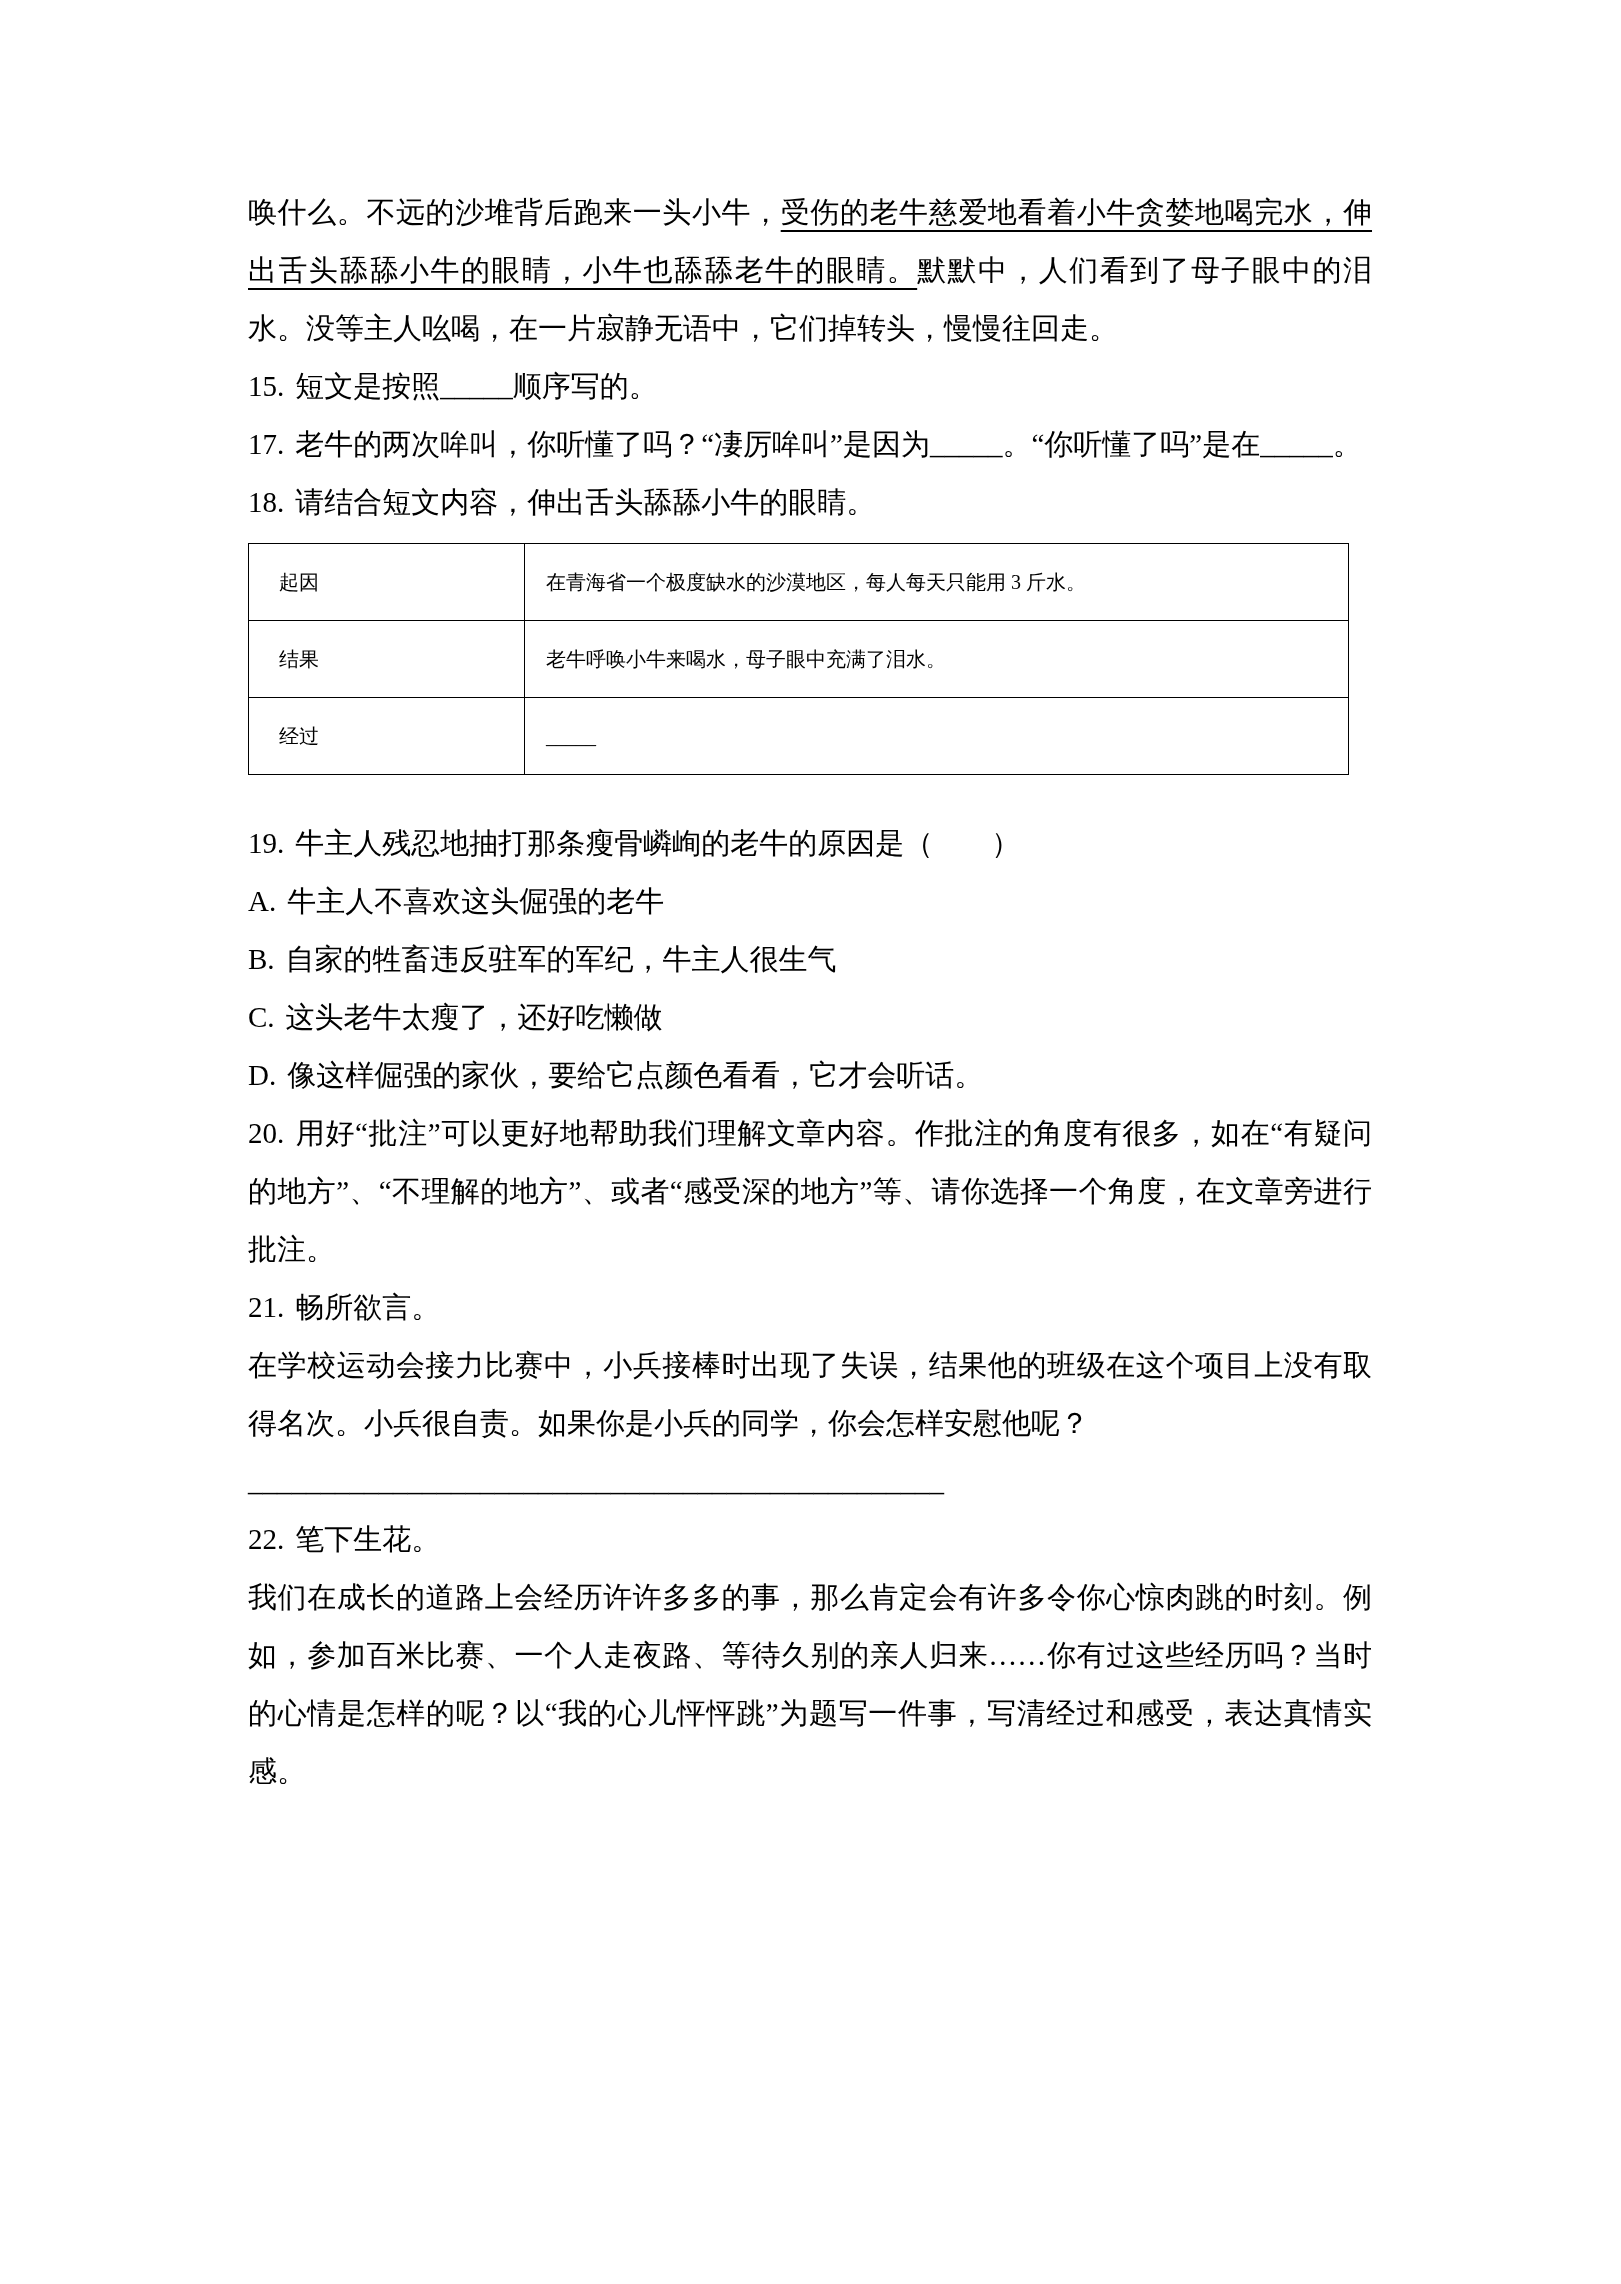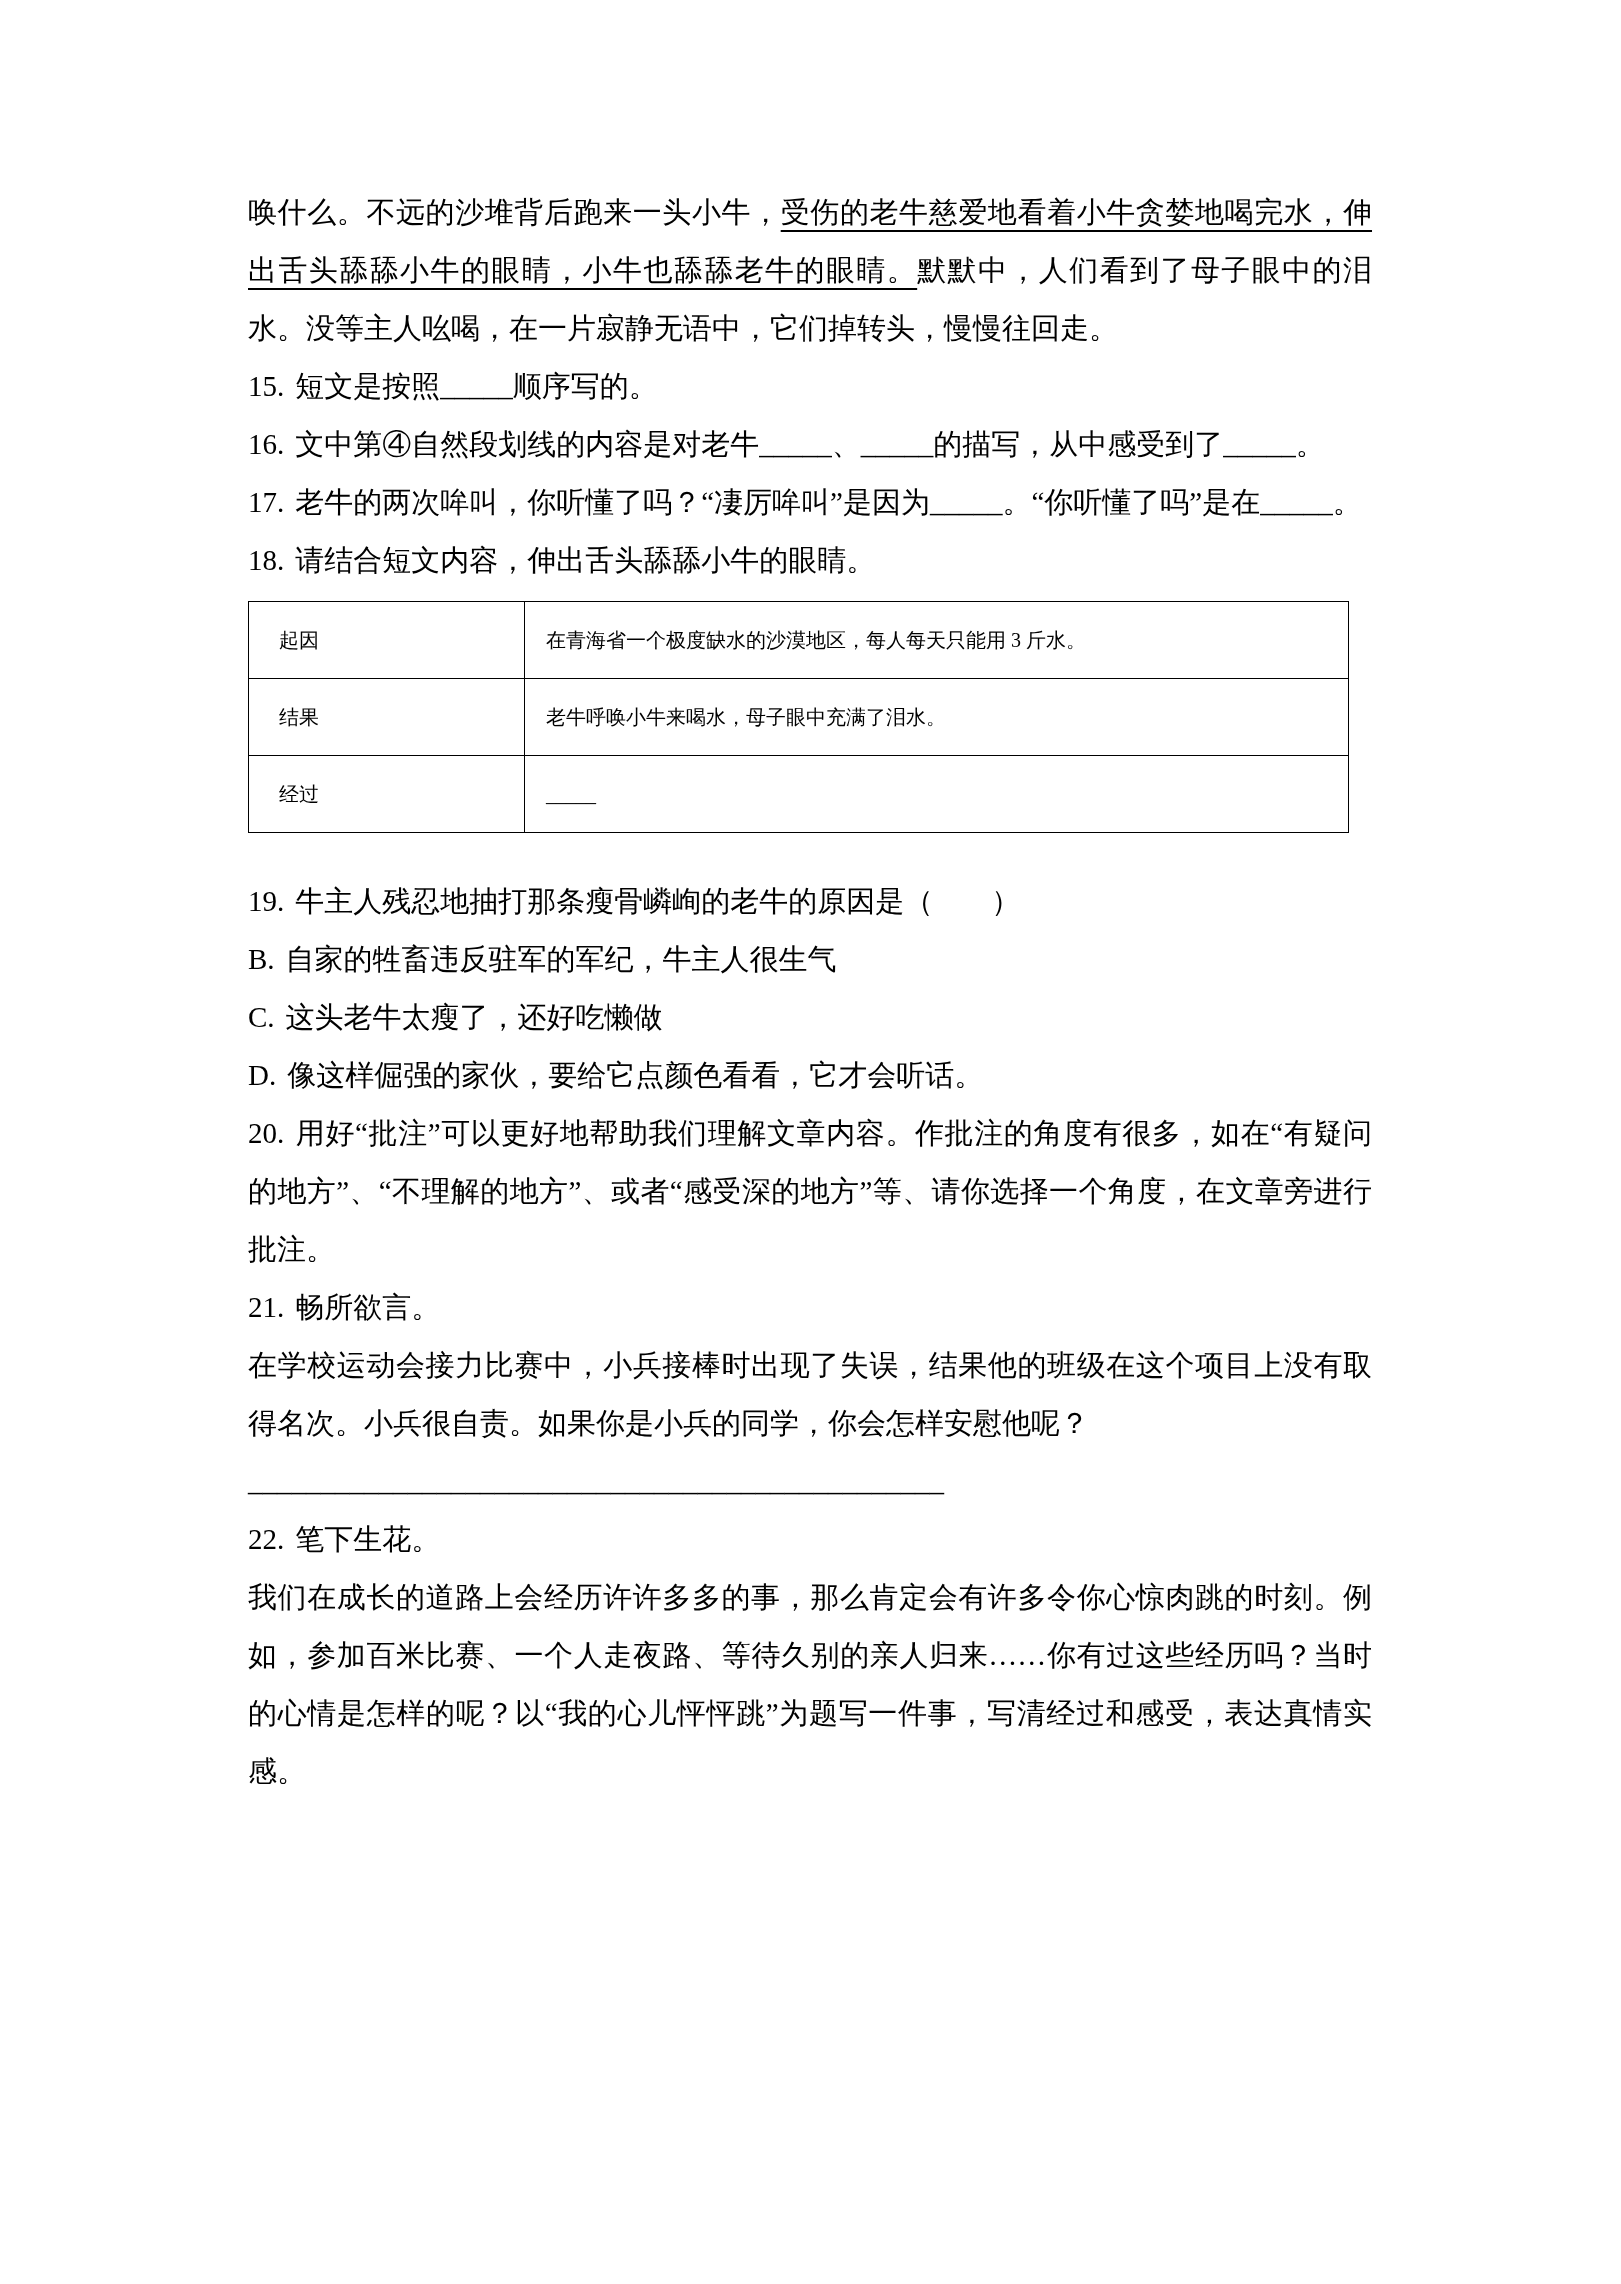--- a/index.html
+++ b/index.html
@@ -61,21 +61,20 @@
 </style>
 </head>
 <body>
 
 <div class="page">
 
   <p class="para"><span>唤什么。不远的沙堆背后跑来一头小牛，</span><span class="u">受伤的老牛慈爱地看着小牛贪婪地喝完水，伸出舌头舔舔小牛的眼睛，小牛也舔舔老牛的眼睛。</span><span>默默中，人们看到了母子眼中的泪水。没等主人吆喝，在一片寂静无语中，它们掉转头，慢慢往回走。</span></p>
 
   <div class="q"><span class="qnum">15.</span><span>短文是按照_____顺序写的。</span></div>
 
-  <div class="q"><span class="qnum">16.</span><span>文中第④自然段划线的内容是对老牛_____、_____的描写，从中感受到了_____。</span></div>
 
   <div class="q"><span class="qnum">17.</span><span>老牛的两次哞叫，你听懂了吗？“凄厉哞叫”是因为_____。“你听懂了吗”是在_____。</span></div>
 
   <div class="q"><span class="qnum">18.</span><span>请结合短文内容，伸出舌头舔舔小牛的眼睛。</span></div>
 
   <table class="ans-table">
     <tbody>
       <tr>
         <td class="label-cell">起因</td>
         <td class="content-cell">在青海省一个极度缺水的沙漠地区，每人每天只能用 3 斤水。</td>
@@ -86,20 +85,21 @@
       </tr>
       <tr>
         <td class="label-cell">经过</td>
         <td class="content-cell">_____</td>
       </tr>
     </tbody>
   </table>
 
   <div class="q"><span class="qnum">19.</span><span>牛主人残忍地抽打那条瘦骨嶙峋的老牛的原因是（　　）</span></div>
 
+  <div class="q"><span class="qnum">A.</span><span>牛主人不喜欢这头倔强的老牛</span></div>
 
   <div class="q"><span class="qnum">B.</span><span>自家的牲畜违反驻军的军纪，牛主人很生气</span></div>
 
   <div class="q"><span class="qnum">C.</span><span>这头老牛太瘦了，还好吃懒做</span></div>
 
   <div class="q"><span class="qnum">D.</span><span>像这样倔强的家伙，要给它点颜色看看，它才会听话。</span></div>
 
   <div class="q"><span class="qnum">20.</span><span>用好“批注”可以更好地帮助我们理解文章内容。作批注的角度有很多，如在“有疑问的地方”、“不理解的地方”、或者“感受深的地方”等、请你选择一个角度，在文章旁进行批注。</span></div>
 
   <div class="q"><span class="qnum">21.</span><span>畅所欲言。</span></div>

